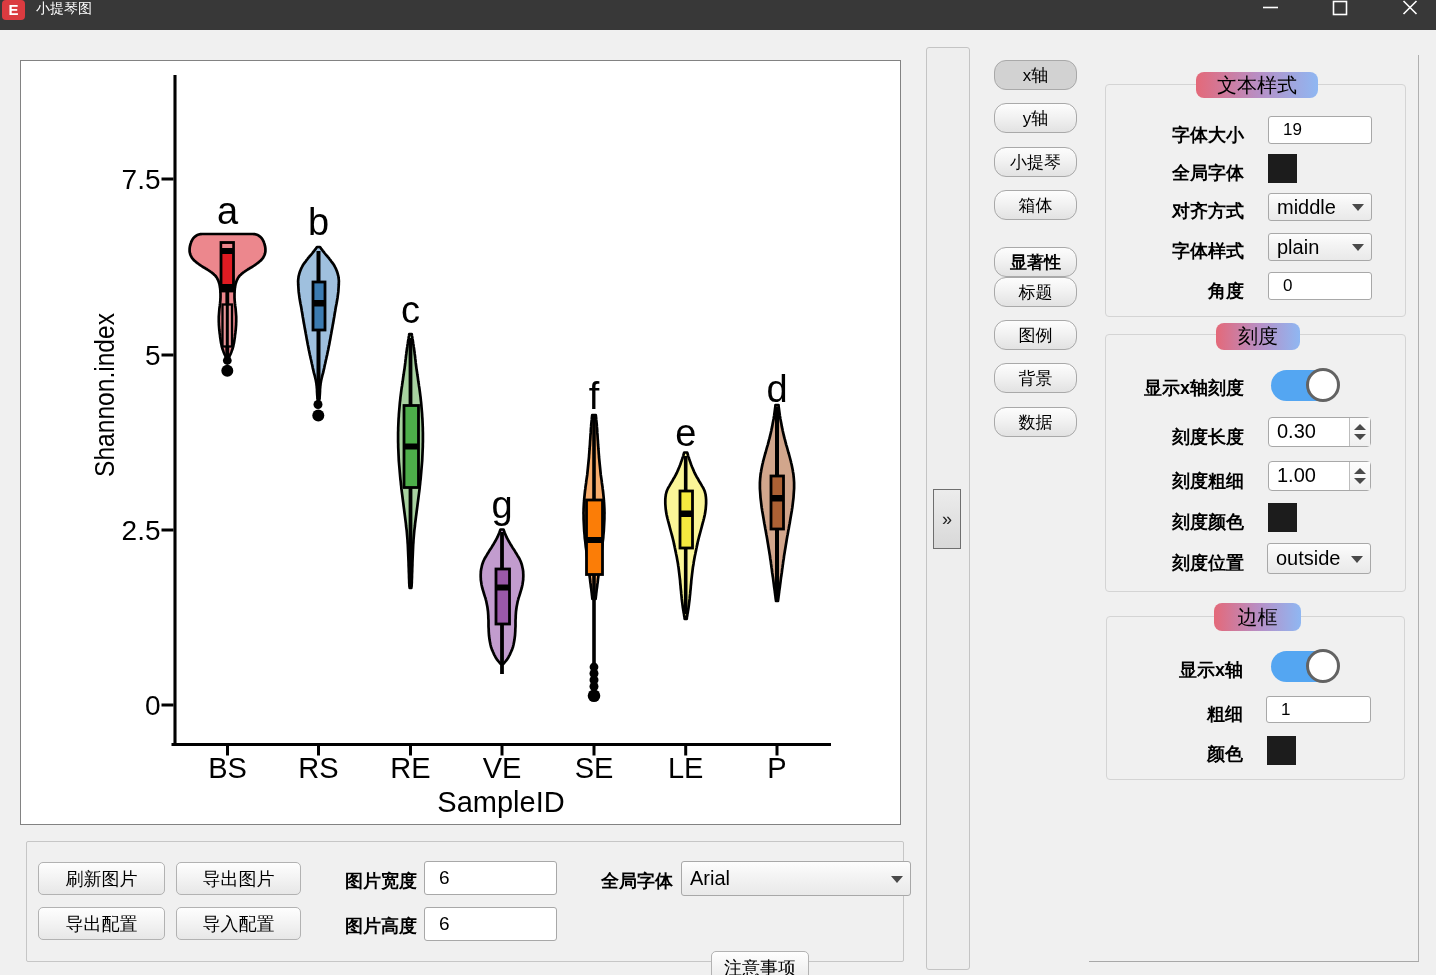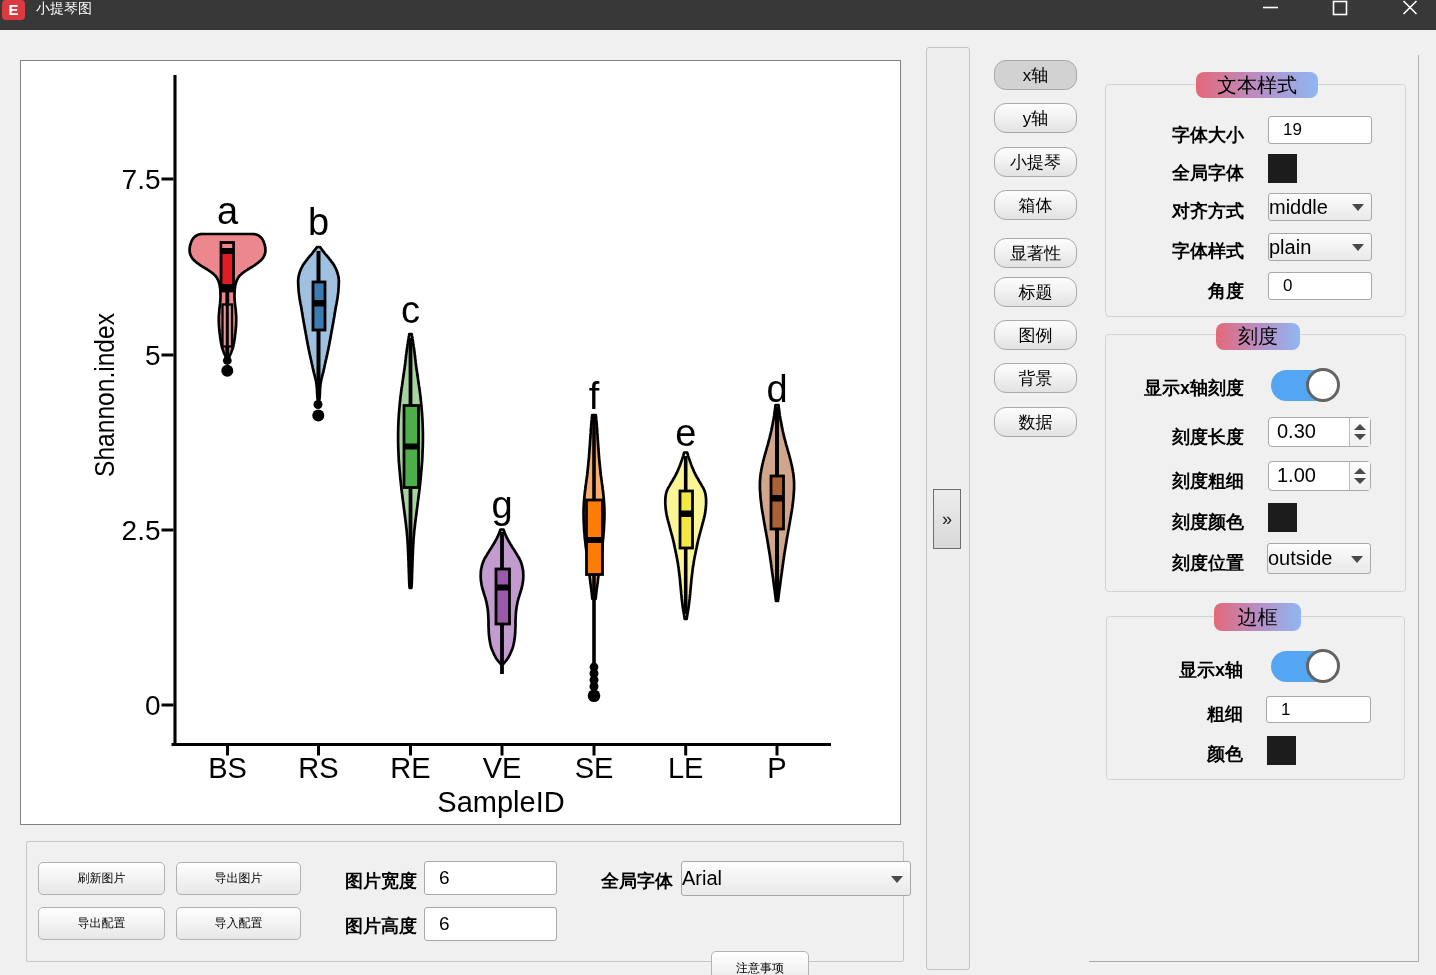--- a/index.html
+++ b/index.html
@@ -8,26 +8,26 @@
 .titlebar { position:absolute; left:0; top:0; width:1436px; height:30px; background:#383838; }
 .appicon { position:absolute; left:2px; top:0px; width:23px; height:20px; background:#db3b40; border-radius:4px;
   color:#fff; font-weight:bold; font-size:15px; text-align:center; line-height:19px; }
 .apptitle { position:absolute; left:36px; top:0px; font-size:14px; color:#fff; }
 .winbtn { position:absolute; top:0; }
 
 .chartpanel { position:absolute; left:20px; top:60px; width:881px; height:765px; background:#fff; border:1px solid #828282; }
 
 .bottompanel { position:absolute; left:26px; top:841px; width:878px; height:121px; border:1px solid #c6c6c6; border-radius:2px; }
 .qbtn { position:absolute; background:linear-gradient(#fefefe,#f4f4f4 45%,#e7e7e7); border:1px solid #b2b2b2; border-radius:5px;
-  font-size:12px; color:#000; text-align:center; font-family:"Liberation Sans", sans-serif; display:flex; align-items:center; justify-content:center; }
+  font-size:18px; color:#000; text-align:center; font-family:"Liberation Sans", sans-serif; display:flex; align-items:center; justify-content:center; }
 .qinput { position:absolute; background:#fff; border:1px solid #a8a8a8; border-radius:3px; font-size:19px; color:#000;
   font-family:"Liberation Sans", sans-serif; display:flex; align-items:center; padding-left:14px; }
 .qlabel { position:absolute; font-size:18px; color:#000; text-align:right;font-weight:bold; }
 .qsel { position:absolute; background:linear-gradient(#fdfdfd,#f3f3f3 45%,#e9e9e9); border:1px solid #a8a8a8; border-radius:3px;
-  font-size:20px; color:#000; display:flex; align-items:center; padding-left:0; }
+  font-size:20px; color:#000; display:flex; align-items:center; padding-left:8px; }
 .qsel .arr { position:absolute; right:7px; top:50%; margin-top:-3px; width:0; height:0;
   border-left:6px solid transparent; border-right:6px solid transparent; border-top:7px solid #4a4a4a; }
 .swatch { position:absolute; width:29px; height:29px; background:#1c1c1c; }
 .toggle { position:absolute; width:66px; height:31px; background:#54a6f2; border-radius:15.5px; }
 .toggle .knob { position:absolute; right:-3px; top:-1.5px; width:34px; height:34px; border-radius:50%; background:#fff; border:3px solid #636363; }
 .spin { position:absolute; background:#fff; border:1px solid #a8a8a8; border-radius:4px; font-size:20px; display:flex; align-items:center; padding-left:8px; }
 .spin .btns { position:absolute; right:0; top:0; bottom:0; width:21px; border-left:1px solid #bdbdbd; background:linear-gradient(#fdfdfd,#f0f0f0); display:flex; flex-direction:column; align-items:center; justify-content:center; gap:4px; }
 .spin .up { width:0;height:0;border-left:6.5px solid transparent;border-right:6.5px solid transparent;border-bottom:6px solid #4a4a4a; }
 .spin .dn { width:0;height:0;border-left:6.5px solid transparent;border-right:6.5px solid transparent;border-top:6px solid #4a4a4a; }
 .groupbox { position:absolute; border:1px solid #d4d4d4; border-radius:4px; }
@@ -154,21 +154,21 @@
 
 <div class="splitter"></div>
 <div class="expander">»</div>
 <div style="position:absolute; left:1418px; top:55px; width:1px; height:907px; background:#b0b0b0;"></div>
 <div style="position:absolute; left:1089px; top:961px; width:330px; height:1px; background:#a8a8a8;"></div>
 
 <div class="navbtn sel" style="top:60px;">x轴</div>
 <div class="navbtn" style="top:103px;">y轴</div>
 <div class="navbtn" style="top:147px;">小提琴</div>
 <div class="navbtn" style="top:190px;">箱体</div>
-<div class="navbtn" style="top:238px;">显著性</div>
+<div class="navbtn" style="top:247px;font-weight:bold;">显著性</div>
 <div class="navbtn" style="top:277px;">标题</div>
 <div class="navbtn" style="top:320px;">图例</div>
 <div class="navbtn" style="top:363px;">背景</div>
 <div class="navbtn" style="top:407px;">数据</div>
 
 <div class="groupbox" style="left:1105px; top:84px; width:301px; height:233px;"></div>
 <div class="pill" style="left:1196px; top:72px; width:122px; height:26px;">文本样式</div>
 <div class="qlabel" style="left:1124px; top:123px; width:120px;">字体大小</div>
 <div class="qinput" style="left:1268px; top:116px; width:104px; height:28px; font-size:17px;">19</div>
 <div class="qlabel" style="left:1124px; top:161px; width:120px;">全局字体</div>

